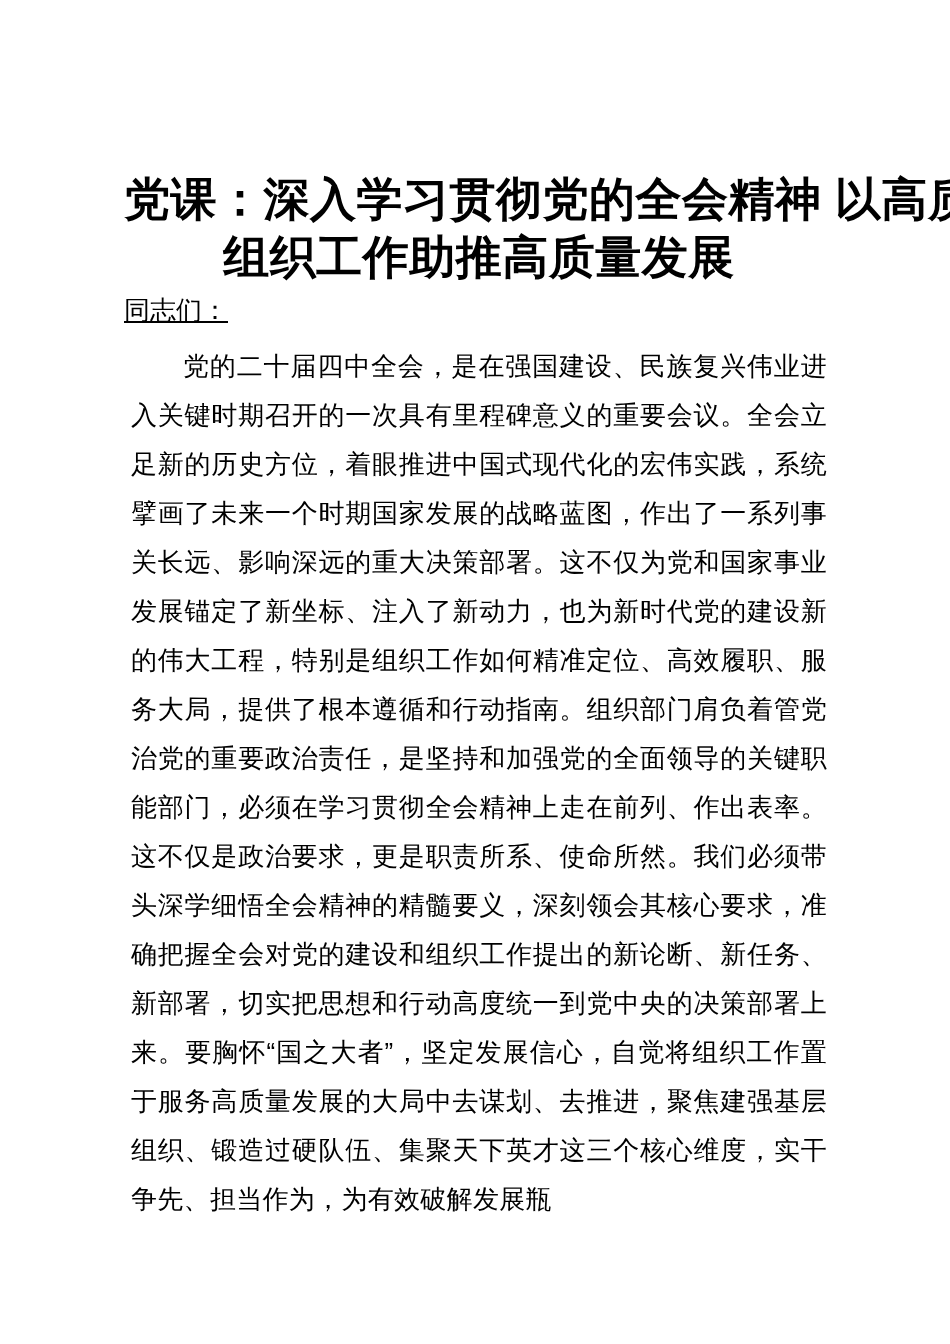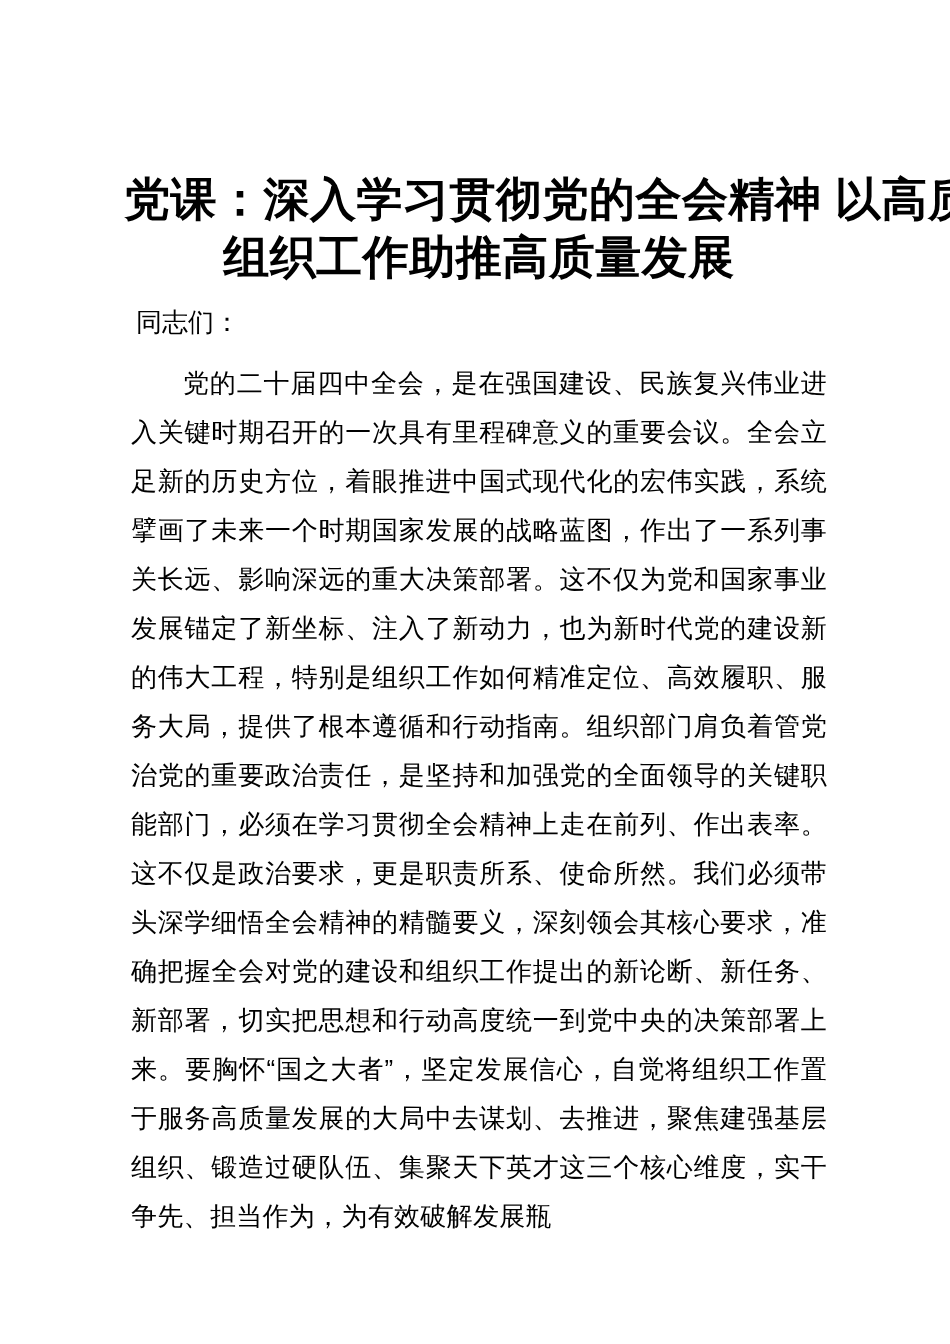--- a/index.html
+++ b/index.html
@@ -27,24 +27,25 @@
     font-weight: 700;
     line-height: 58px;
     text-align: center;
     letter-spacing: 0.5px;
   }
   .title-line {
     display: block;
     white-space: nowrap;
   }
   .salutation {
-    margin: 12px;
+    margin: 0;
     font-size: 26px;
     line-height: 49px;
     font-weight: 400;
+    text-decoration: underline;
   }
   .body-paragraph {
     margin: 7px;
     font-size: 26px;
     line-height: 49px;
     font-weight: 400;
     text-align: justify;
     text-justify: inter-character;
     text-indent: 2em;
     letter-spacing: 0.3px;

